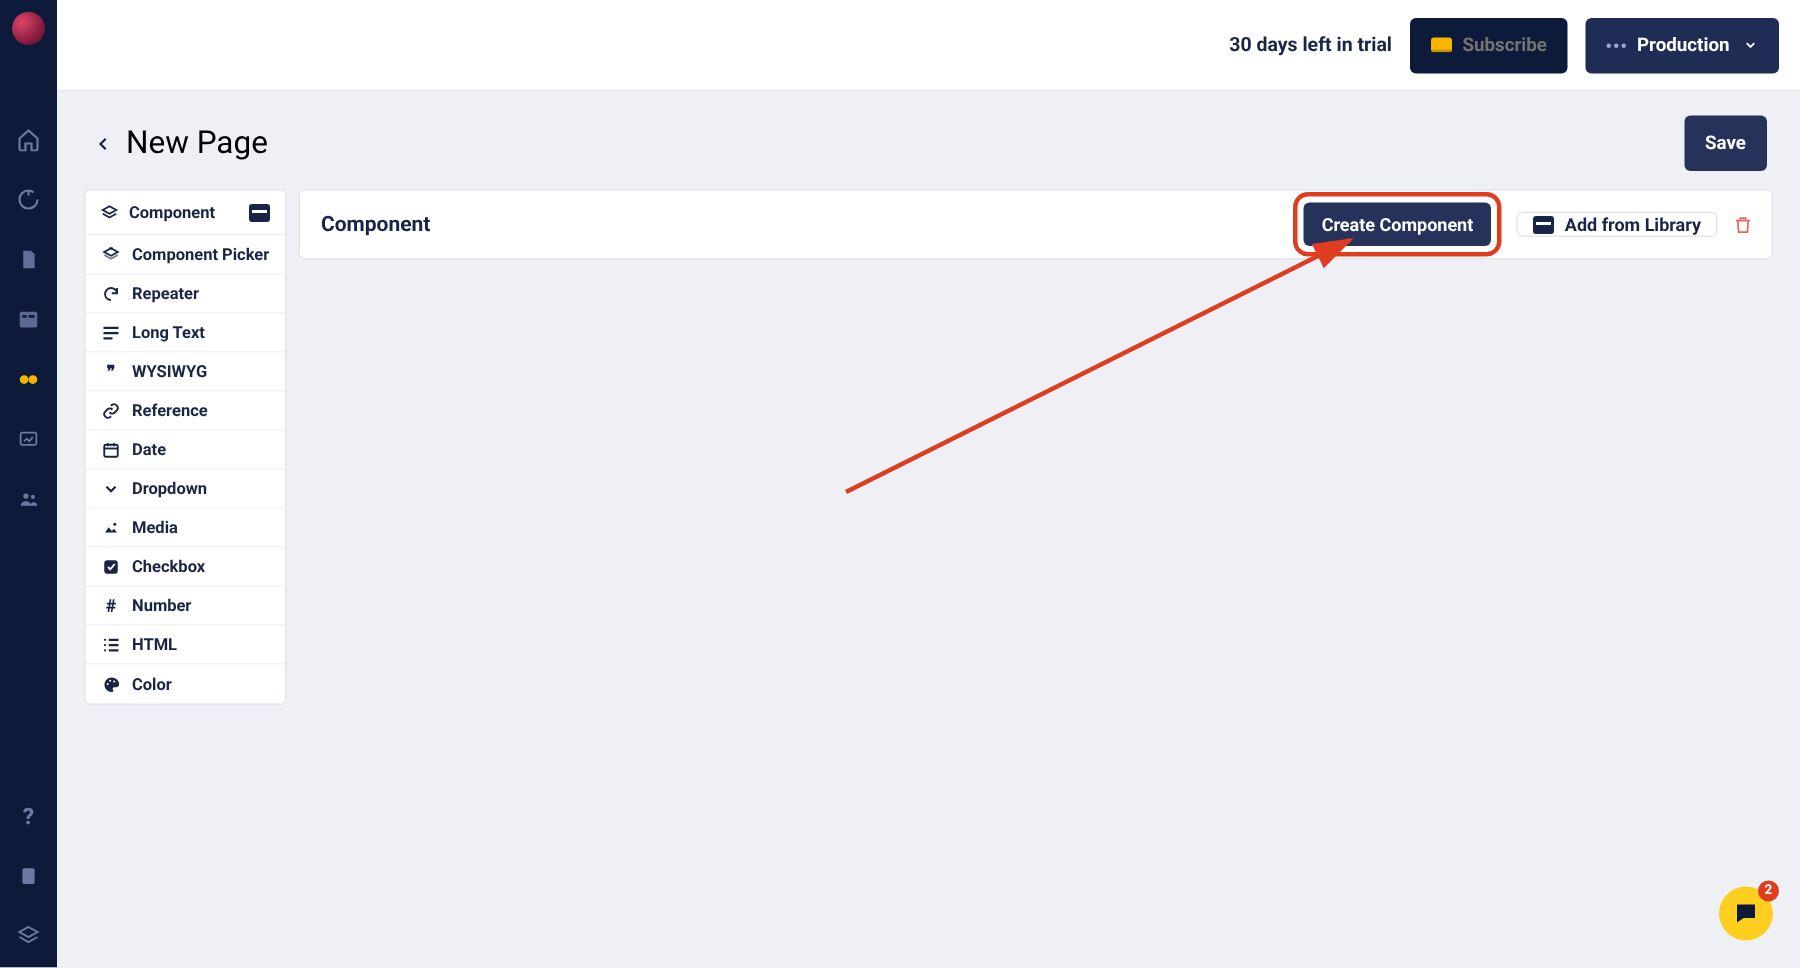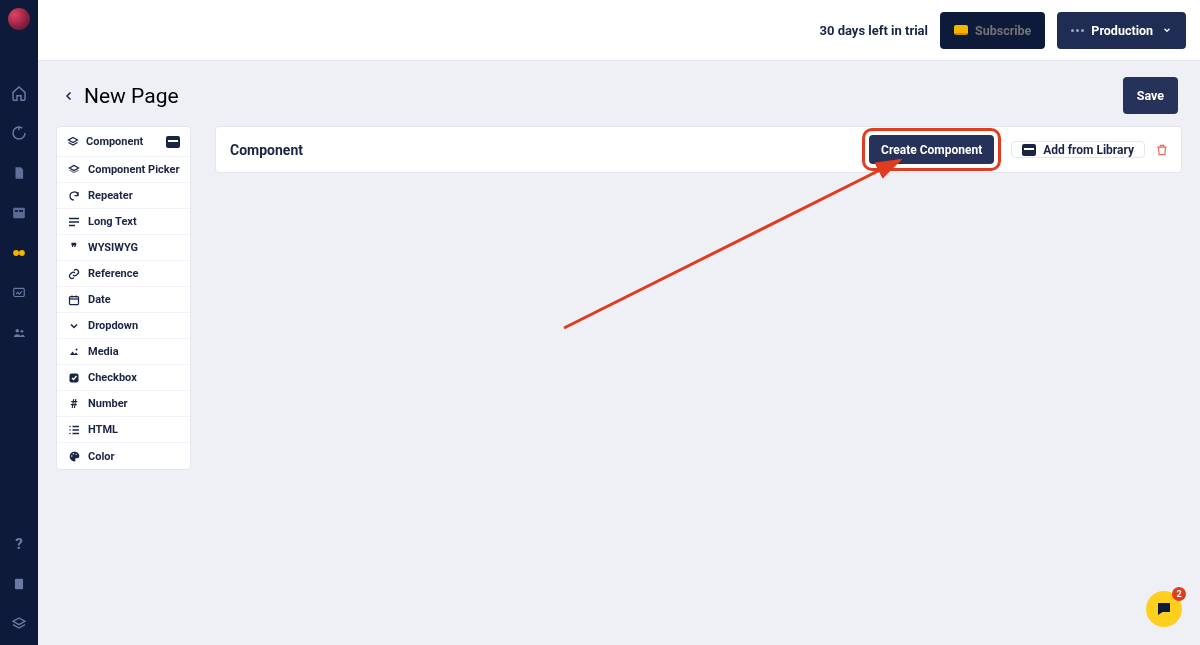--- a/index.html
+++ b/index.html
@@ -22,21 +22,21 @@
   .btn-env{background:#1f2c53;color:#fff;}
   .btn-env .dots{display:flex;gap:2px;}
   .btn-env .dots span{width:3px;height:3px;border-radius:50%;background:#9aa6c9;}
   .btn-env .chev{margin-left:2px;}
   
   .page-head{display:flex;align-items:center;padding:16px 22px 12px 22px;}
   .back-btn{width:18px;height:18px;display:flex;align-items:center;justify-content:center;color:#1a2445;cursor:pointer;margin-right:6px;}
   .page-title{font-size:21px;font-weight:400;color:#000000;}
   .btn-save{margin-left:auto;background:#26325a;color:#fff;}
   
-  .work{display:flex;gap:24px;padding:0 18px;}
+  .work{display:flex;gap:8px;padding:0 18px;}
   
   .fields{width:135px;background:#fff;border:1px solid #e3e6ed;border-radius:4px;}
   .field-head{display:flex;align-items:center;height:30px;padding:0 10px;font-size:11px;font-weight:700;color:#1a2445;border-bottom:1px solid #eef0f6;}
   .field-head .fh-ico{margin-right:7px;color:#1a2445;}
   .field-head .fh-box{margin-left:auto;width:14px;height:12px;background:#1a2445;border-radius:2px;position:relative;}
   .field-head .fh-box::after{content:"";position:absolute;left:2px;right:2px;top:4px;height:2px;background:#fff;}
   .field-item{display:flex;align-items:center;height:26px;padding:0 10px;font-size:11px;font-weight:700;color:#1a2445;border-bottom:1px solid #f2f3f8;cursor:pointer;}
   .field-item:last-child{border-bottom:none;}
   .field-item .fi-ico{width:14px;margin-right:7px;display:flex;align-items:center;justify-content:center;color:#1a2445;font-size:11px;}
   

